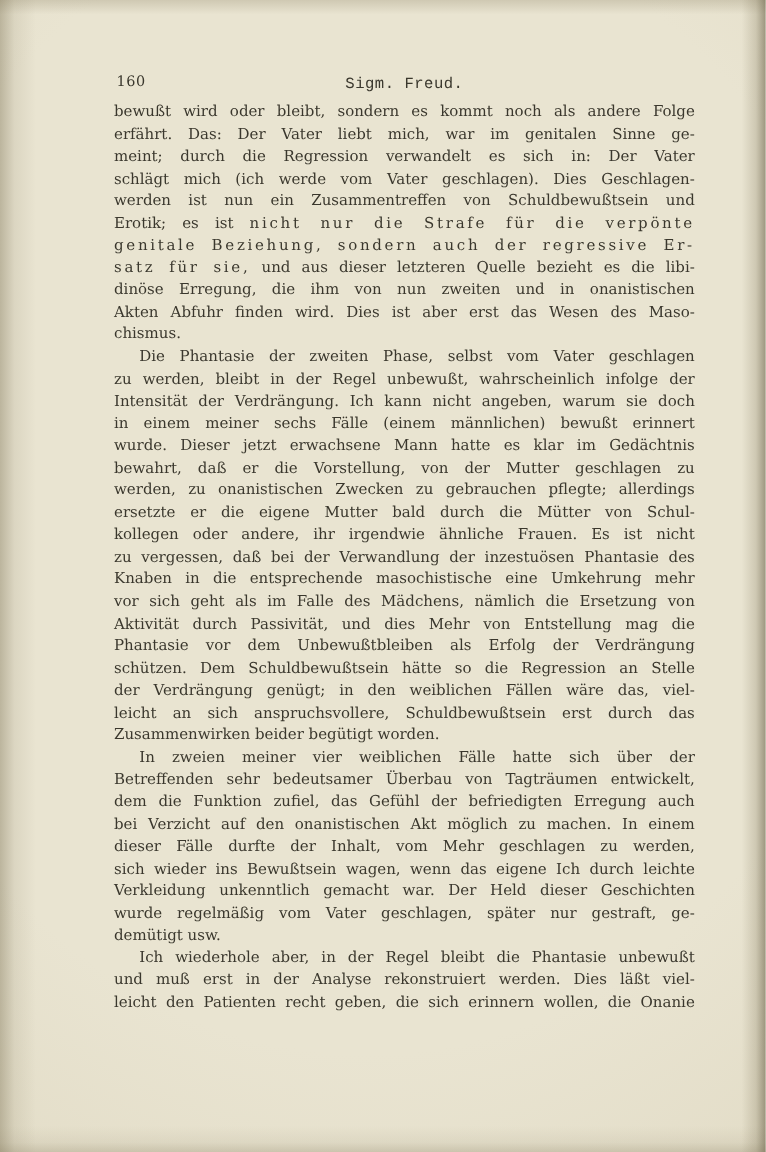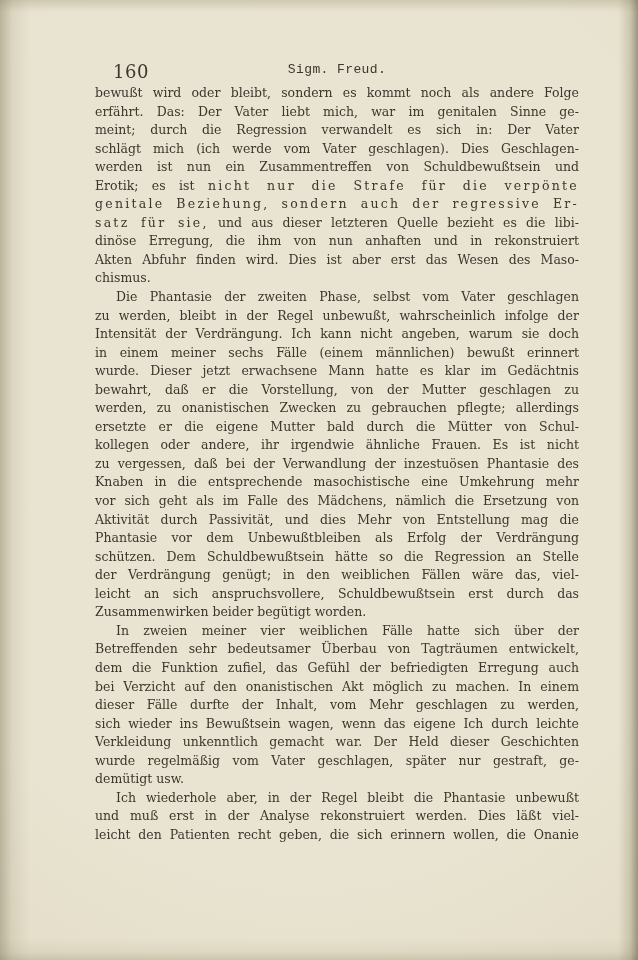--- a/index.html
+++ b/index.html
@@ -17,22 +17,22 @@
       radial-gradient(ellipse 120% 90% at 48% 42%, var(--paper, #ebe6d4) 0%, var(--paper, #e9e4d1) 55%, #ddd6bf 100%);
   }
   .page { position: absolute; inset: 0; color: var(--ink, #3a372d); }
 
   .running-header {
     position: absolute;
     top: 61px; left: 95px; width: 484px; height: 20px;
     font-size: 13.5px;
   }
   .page-number {
-    position: absolute; left: 18px; top: 0;
-    font-size: 18px; letter-spacing: 0.5px;
+    position: absolute; left: 2px; top: 0;
+    font-size: 12px; letter-spacing: 0.5px;
   }
   .running-head {
     position: absolute; left: 0; top: 1px; width: 100%;
     text-align: center; font-size: 13px; letter-spacing: 0.4px; font-family: Liberation Mono, monospace;
   }
 
   .text-block {
     position: absolute;
     left: 95px; top: 84px; width: 484px;
     font-size: 12.5px;
@@ -59,21 +59,21 @@
   </div>
   <div class="text-block">
       <div class="line"><span>bewußt wird oder bleibt, sondern es kommt noch als andere Folge</span></div>
       <div class="line"><span>erfährt.  Das: Der Vater liebt mich, war im genitalen Sinne ge-</span></div>
       <div class="line"><span>meint; durch die Regression verwandelt es sich in: Der Vater</span></div>
       <div class="line"><span>schlägt mich (ich werde vom Vater geschlagen).  Dies Geschlagen-</span></div>
       <div class="line"><span>werden ist nun ein Zusammentreffen von Schuldbewußtsein und</span></div>
       <div class="line"><span>Erotik; es ist </span><span class="sperr">nicht nur die Strafe für die verpönte</span></div>
       <div class="line"><span class="sperr">genitale Beziehung, sondern auch der regressive Er-</span></div>
       <div class="line"><span class="sperr">satz für sie,</span><span> und aus dieser letzteren Quelle bezieht es die libi-</span></div>
-      <div class="line"><span>dinöse Erregung, die ihm von nun anhaften und in rekonstruiert</span></div>
+      <div class="line"><span>dinöse Erregung, die ihm von nun zweiten und in onanistischen</span></div>
       <div class="line"><span>Akten Abfuhr finden wird.  Dies ist aber erst das Wesen des Maso-</span></div>
       <div class="line nojust"><span>chismus.</span></div>
       <div class="line indent"><span>Die Phantasie der zweiten Phase, selbst vom Vater geschlagen</span></div>
       <div class="line"><span>zu werden, bleibt in der Regel unbewußt, wahrscheinlich infolge der</span></div>
       <div class="line"><span>Intensität der Verdrängung.  Ich kann nicht angeben, warum sie doch</span></div>
       <div class="line"><span>in einem meiner sechs Fälle (einem männlichen) bewußt erinnert</span></div>
       <div class="line"><span>wurde.  Dieser jetzt erwachsene Mann hatte es klar im Gedächtnis</span></div>
       <div class="line"><span>bewahrt, daß er die Vorstellung, von der Mutter geschlagen zu</span></div>
       <div class="line"><span>werden, zu onanistischen Zwecken zu gebrauchen pflegte; allerdings</span></div>
       <div class="line"><span>ersetzte er die eigene Mutter bald durch die Mütter von Schul-</span></div>

